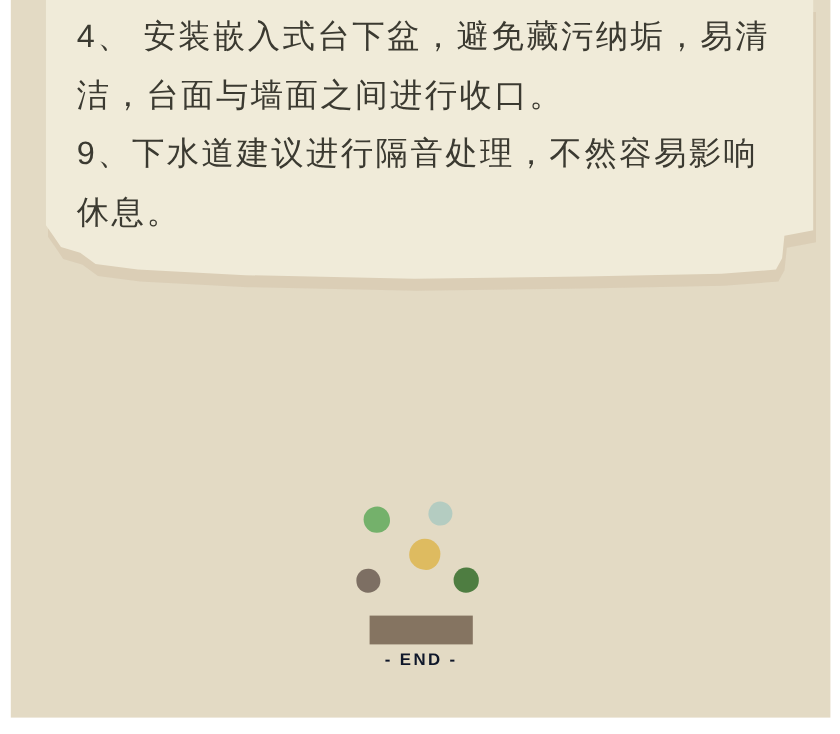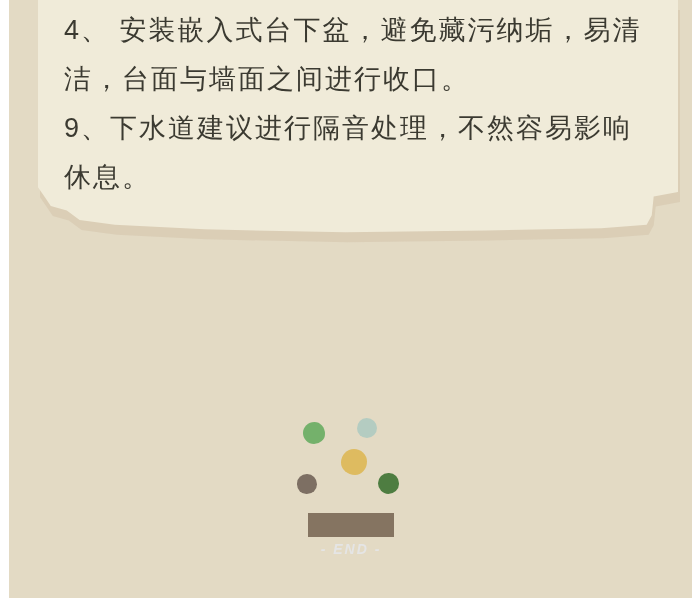--- a/index.html
+++ b/index.html
@@ -77,23 +77,22 @@
     position: absolute;
     left: 299px;
     top: 513px;
     width: 86px;
     height: 24px;
     display: flex;
     align-items: center;
     justify-content: center;
   }
   .end-badge span {
-    color: #e5e5e5;
+    color: #0f172a;
     font-size: 14px;
-    font-style: italic;
     font-weight: bold;
     letter-spacing: 2px;
     white-space: nowrap;
     margin-top: 48px;
   }
 </style>
 </head>
 <body>
 
 <div class="page">

